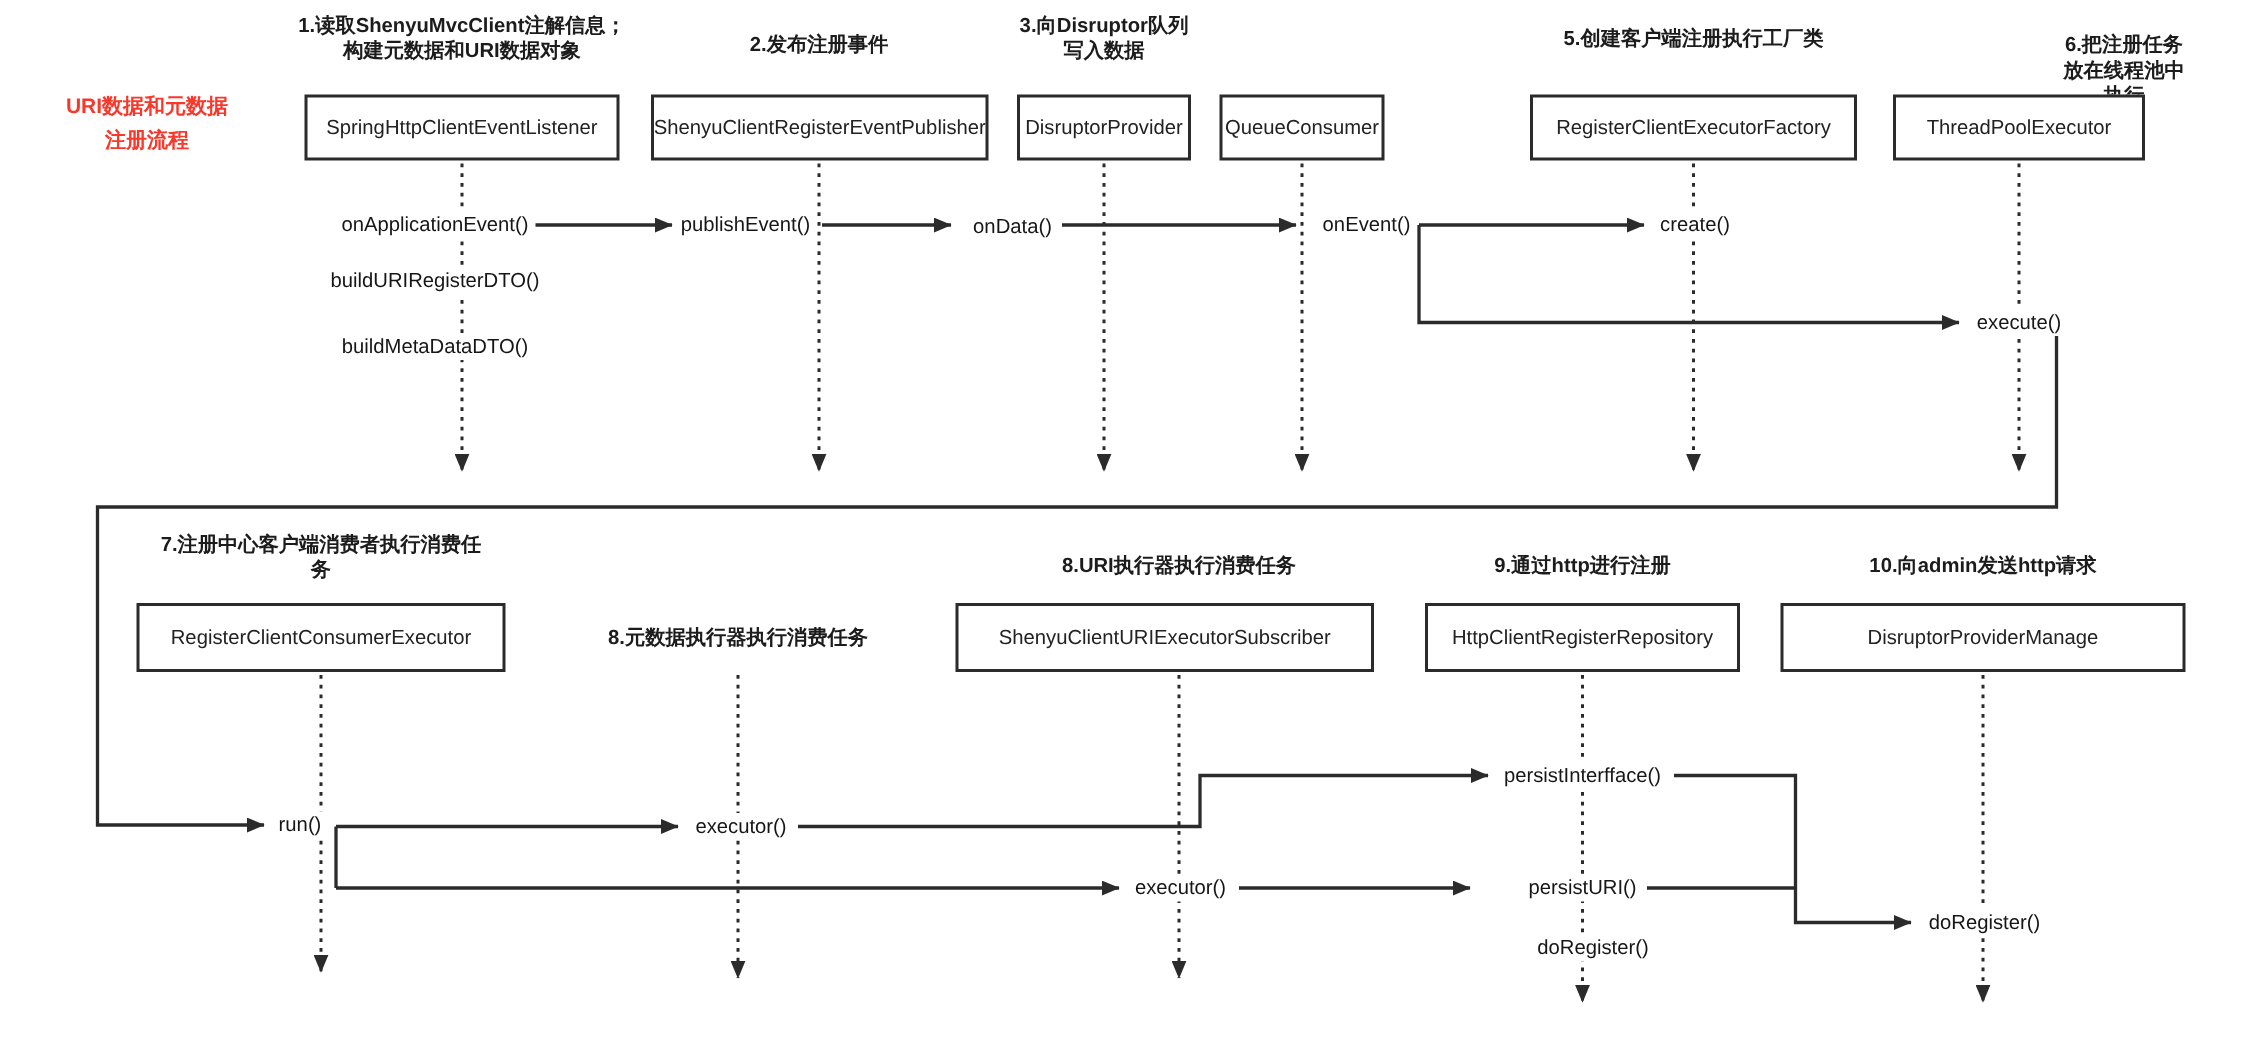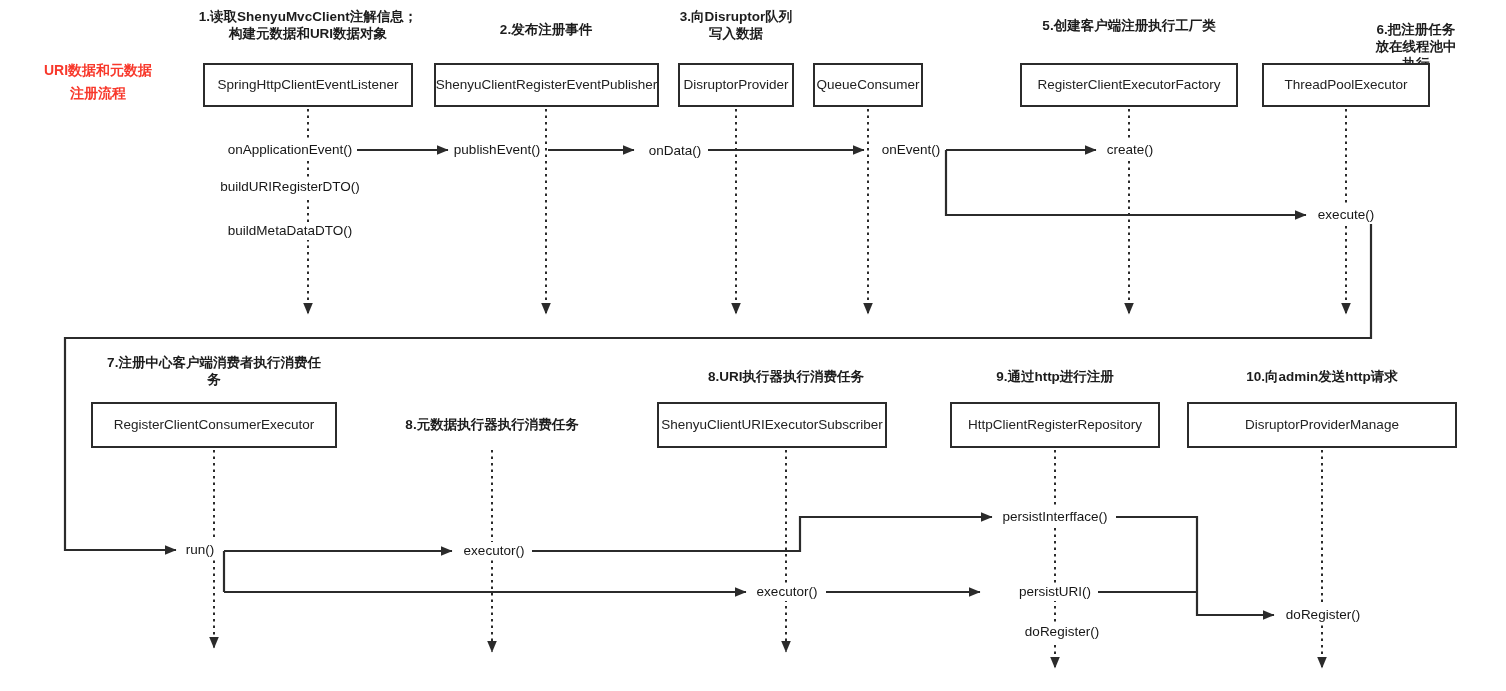--- a/index.html
+++ b/index.html
@@ -95,21 +95,21 @@
   <div class="cbox" style="left:1262px; top:63px; width:168px;">ThreadPoolExecutor</div>
 
   <div class="note" style="left:214px; top:354px;">7.注册中心客户端消费者执行消费任
 务</div>
   <div class="note" style="left:492px; top:368px;margin-top:48px;">8.元数据执行器执行消费任务</div>
   <div class="note" style="left:786px; top:368px;">8.URI执行器执行消费任务</div>
   <div class="note" style="left:1055px; top:368px;">9.通过http进行注册</div>
   <div class="note" style="left:1322px; top:368px;">10.向admin发送http请求</div>
 
   <div class="cbox h46" style="left:91px;  top:402px; width:246px;">RegisterClientConsumerExecutor</div>
-  <div class="cbox h46" style="left:657px; top:402px; width:230px;">ShenyuClientURIExecutorSubscriber</div>
+  <div class="cbox h46" style="left:637px; top:402px; width:279px;">ShenyuClientURIExecutorSubscriber</div>
   <div class="cbox h46" style="left:950px; top:402px; width:210px;">HttpClientRegisterRepository</div>
   <div class="cbox h46" style="left:1187px; top:402px; width:270px;">DisruptorProviderManage</div>
 
   <div class="msg" style="left:290px; top:150px;">onApplicationEvent()</div>
   <div class="msg" style="left:290px; top:187px;">buildURIRegisterDTO()</div>
   <div class="msg" style="left:290px; top:231px;">buildMetaDataDTO()</div>
   <div class="msg" style="left:497px; top:150px;">publishEvent()</div>
   <div class="msg" style="left:675px; top:151px;">onData()</div>
   <div class="msg" style="left:911px; top:150px;">onEvent()</div>
   <div class="msg" style="left:1130px; top:150px;">create()</div>

